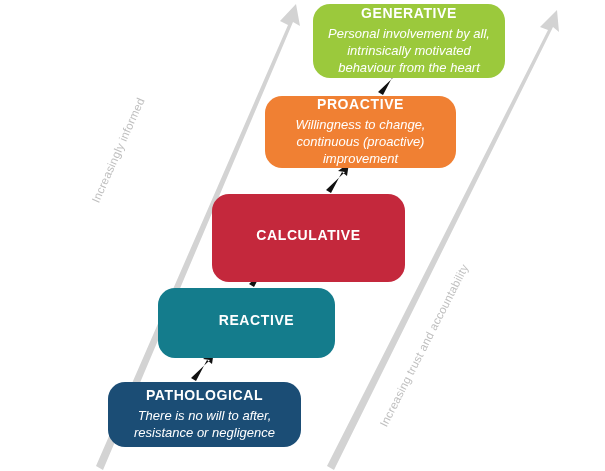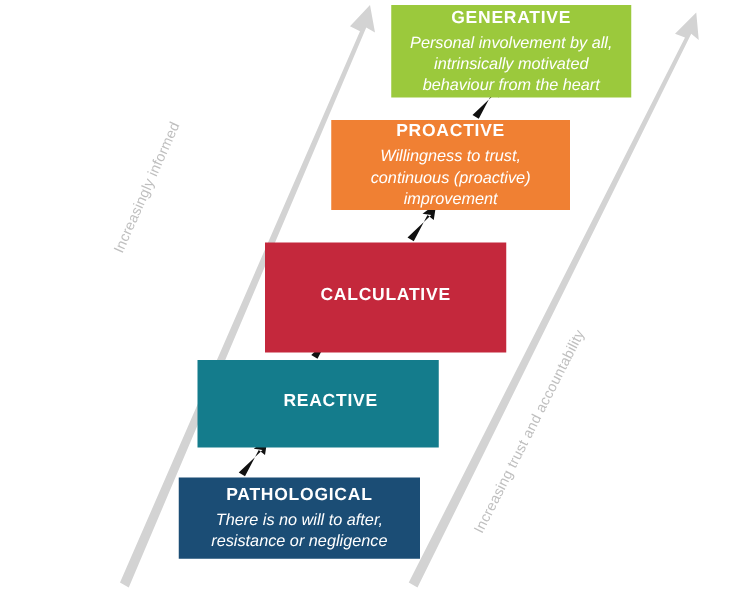--- a/index.html
+++ b/index.html
@@ -36,20 +36,21 @@
   .rung {
     position: absolute;
     box-sizing: border-box;
     display: flex;
     flex-direction: column;
     align-items: center;
     justify-content: center;
     text-align: center;
     color: #ffffff;
     padding: 4px 8px;
+    border-radius: 17px;
   }
   .rung-title {
     font-size: 14px;
     font-weight: bold;
     letter-spacing: 0.6px;
     margin-bottom: 4px;
     line-height: 1.1;
   }
   .rung-desc {
     font-size: 13px;
@@ -74,36 +75,36 @@
 
   <svg class="arrow-svg" viewBox="0 0 605 471">
     <g fill="#111111">
       <path d="M 191 378 L 210 360 L 203 359 L 214 351 L 212 364 L 207 360 L 196 381 Z"></path>
       <path d="M 249 284 L 268 266 L 261 265 L 272 257 L 270 270 L 265 266 L 254 287 Z"></path>
       <path d="M 326 190 L 345 172 L 338 171 L 349 163 L 347 176 L 342 172 L 331 193 Z"></path>
       <path d="M 378 92 L 397 74 L 390 73 L 401 65 L 399 78 L 394 74 L 383 95 Z"></path>
     </g>
   </svg>
 
-  <div class="rung" style="left:108px; top:382px; width:193px; height:65px; background:#1b4d75;margin-left:35px;">
+  <div class="rung" style="left:108px; top:382px; width:193px; height:65px; background:#1b4d75;">
     <div class="rung-title">PATHOLOGICAL</div>
     <div class="rung-desc">There is no will to after, resistance or negligence</div>
   </div>
 
-  <div class="rung" style="left:158px; top:288px; width:193px; height:70px; background:#147c8c;padding-left:28px;">
+  <div class="rung" style="left:158px; top:288px; width:177px; height:70px; background:#147c8c;padding-left:28px;">
     <div class="rung-title">REACTIVE</div>
   </div>
 
   <div class="rung" style="left:212px; top:194px; width:193px; height:88px; background:#c4283c;">
     <div class="rung-title">CALCULATIVE</div>
   </div>
 
   <div class="rung" style="left:265px; top:96px; width:191px; height:72px; background:#f08033;">
     <div class="rung-title">PROACTIVE</div>
-    <div class="rung-desc">Willingness to trust, continuous (proactive) improvement</div>
+    <div class="rung-desc">Willingness to change, continuous (proactive) improvement</div>
   </div>
 
   <div class="rung" style="left:313px; top:4px; width:192px; height:74px; background:#9bc93c;">
     <div class="rung-title">GENERATIVE</div>
     <div class="rung-desc">Personal involvement by all, intrinsically motivated behaviour from the heart</div>
   </div>
 
   <div class="axis-label" style="left:95px; top:196px; transform: rotate(-66deg); transform-origin: left center;">Increasingly informed</div>
 
   <div class="axis-label" style="left:383px; top:420px; transform: rotate(-63deg); transform-origin: left center;">Increasing trust and accountability</div>

